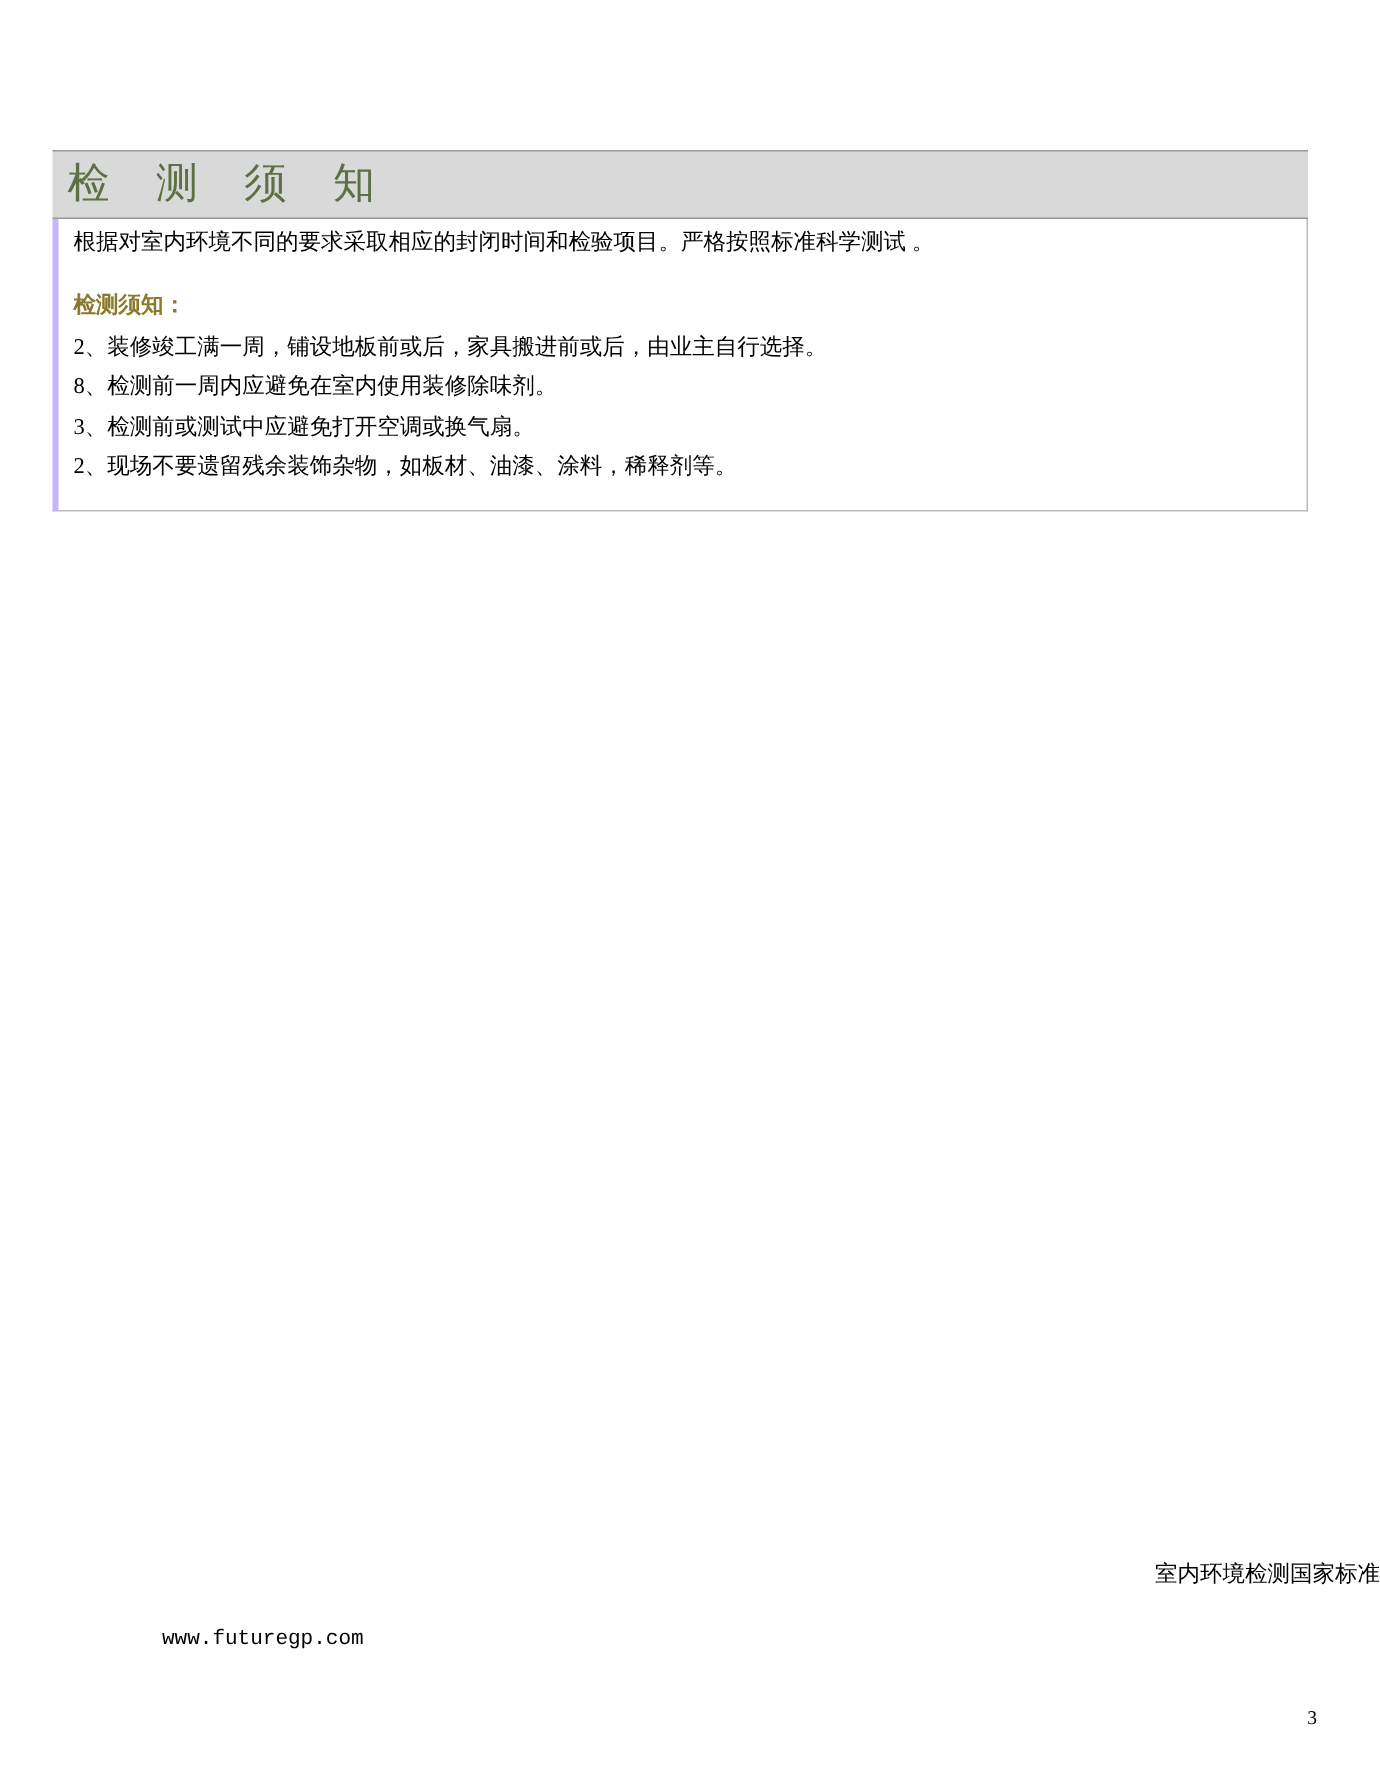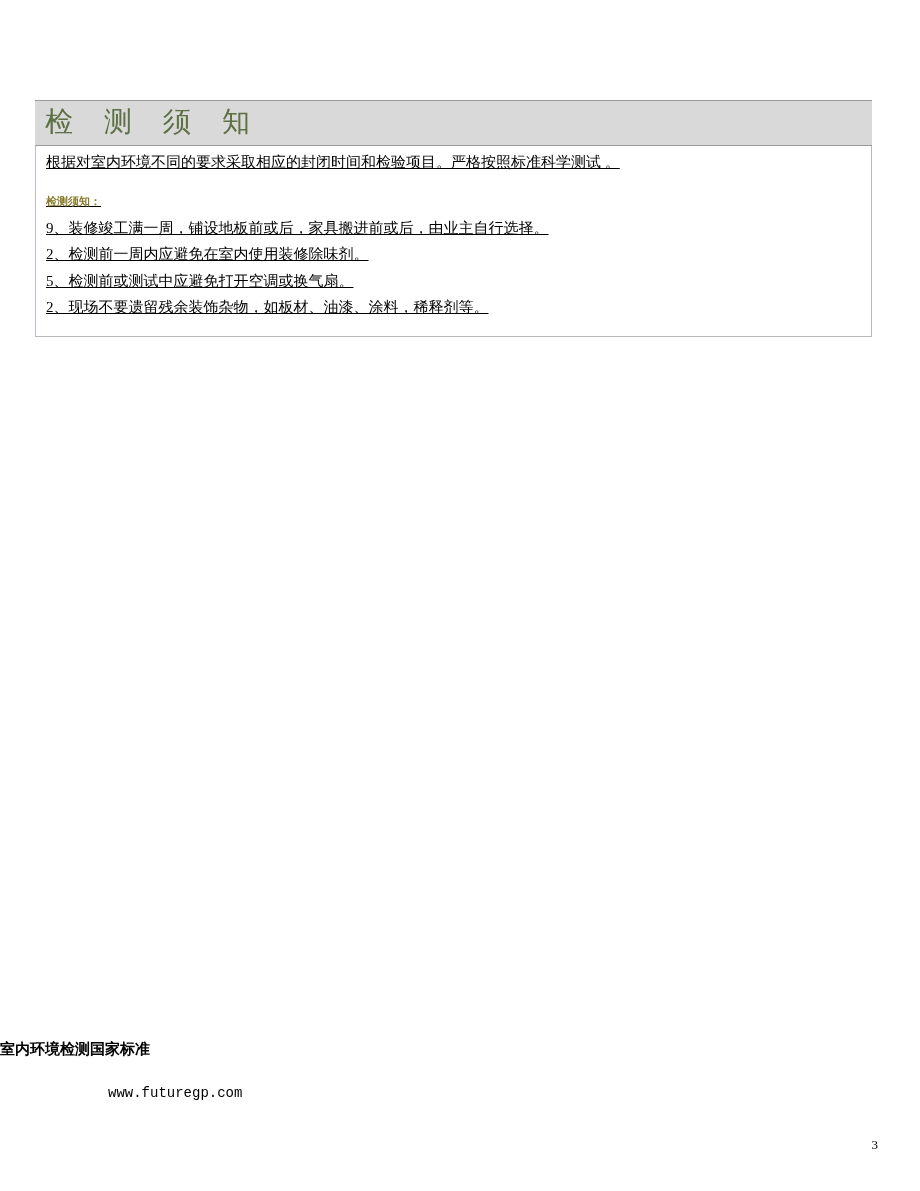--- a/index.html
+++ b/index.html
@@ -23,54 +23,53 @@
       border-bottom: 1px solid #999;
       padding: 2px 10px 4px 10px;
     }
     .title-text {
       font-size: 28px;
       color: #5d7044;
       letter-spacing: 12px;
       font-family: "SimSun", "宋体", serif;
     }
     .content-box {
-      border-left: 1px solid #c4b5fd;
+      border-left: 4px solid #c4b5fd;
       border-right: 1px solid #bbb;
       border-bottom: 1px solid #bbb;
       padding: 4px 10px 16px 10px;
-      text-decoration: underline;
     }
     .intro {
       font-size: 15px;
       color: #000;
       line-height: 1.6;
       margin-bottom: 20px;
     }
     .subtitle {
-      font-size: 11px;
+      font-size: 15px;
       color: #8a7a2e;
       font-weight: bold;
       margin-bottom: 6px;
     }
     .list {
       font-size: 15px;
       line-height: 1.75;
       color: #000;
     }
     .list-item {
       display: block;
     }
     .footer-title {
       position: absolute;
       top: 1040px;
       left: 0;
       width: 100%;
-      text-align: left;
+      text-align: right;
       font-size: 15px;
-      font-weight: bold;
+      font-weight: normal;
       font-family: "SimHei", "黑体", sans-serif;
       color: #000;
     }
     .footer-url {
       position: absolute;
       top: 1085px;
       left: 108px;
       font-size: 14px;
       font-family: "Courier New", monospace;
       color: #000;
@@ -89,23 +88,23 @@
 <body>
 
 <div class="page">
   <div class="title-bar">
     <span class="title-text">检 测 须 知</span>
   </div>
   <div class="content-box">
     <div class="intro">根据对室内环境不同的要求采取相应的封闭时间和检验项目。严格按照标准科学测试 。</div>
     <div class="subtitle">检测须知：</div>
     <div class="list">
-      <span class="list-item">9、装修竣工满一周，铺设地板前或后，家具搬进前或后，由业主自行选择。</span>
-      <span class="list-item">2、检测前一周内应避免在室内使用装修除味剂。</span>
-      <span class="list-item">5、检测前或测试中应避免打开空调或换气扇。</span>
+      <span class="list-item">2、装修竣工满一周，铺设地板前或后，家具搬进前或后，由业主自行选择。</span>
+      <span class="list-item">8、检测前一周内应避免在室内使用装修除味剂。</span>
+      <span class="list-item">3、检测前或测试中应避免打开空调或换气扇。</span>
       <span class="list-item">2、现场不要遗留残余装饰杂物，如板材、油漆、涂料，稀释剂等。</span>
     </div>
   </div>
 </div>
 
 <div class="footer-title">室内环境检测国家标准</div>
 <div class="footer-url">www.futuregp.com</div>
 <div class="page-number">3</div>
 
 </body></html>

